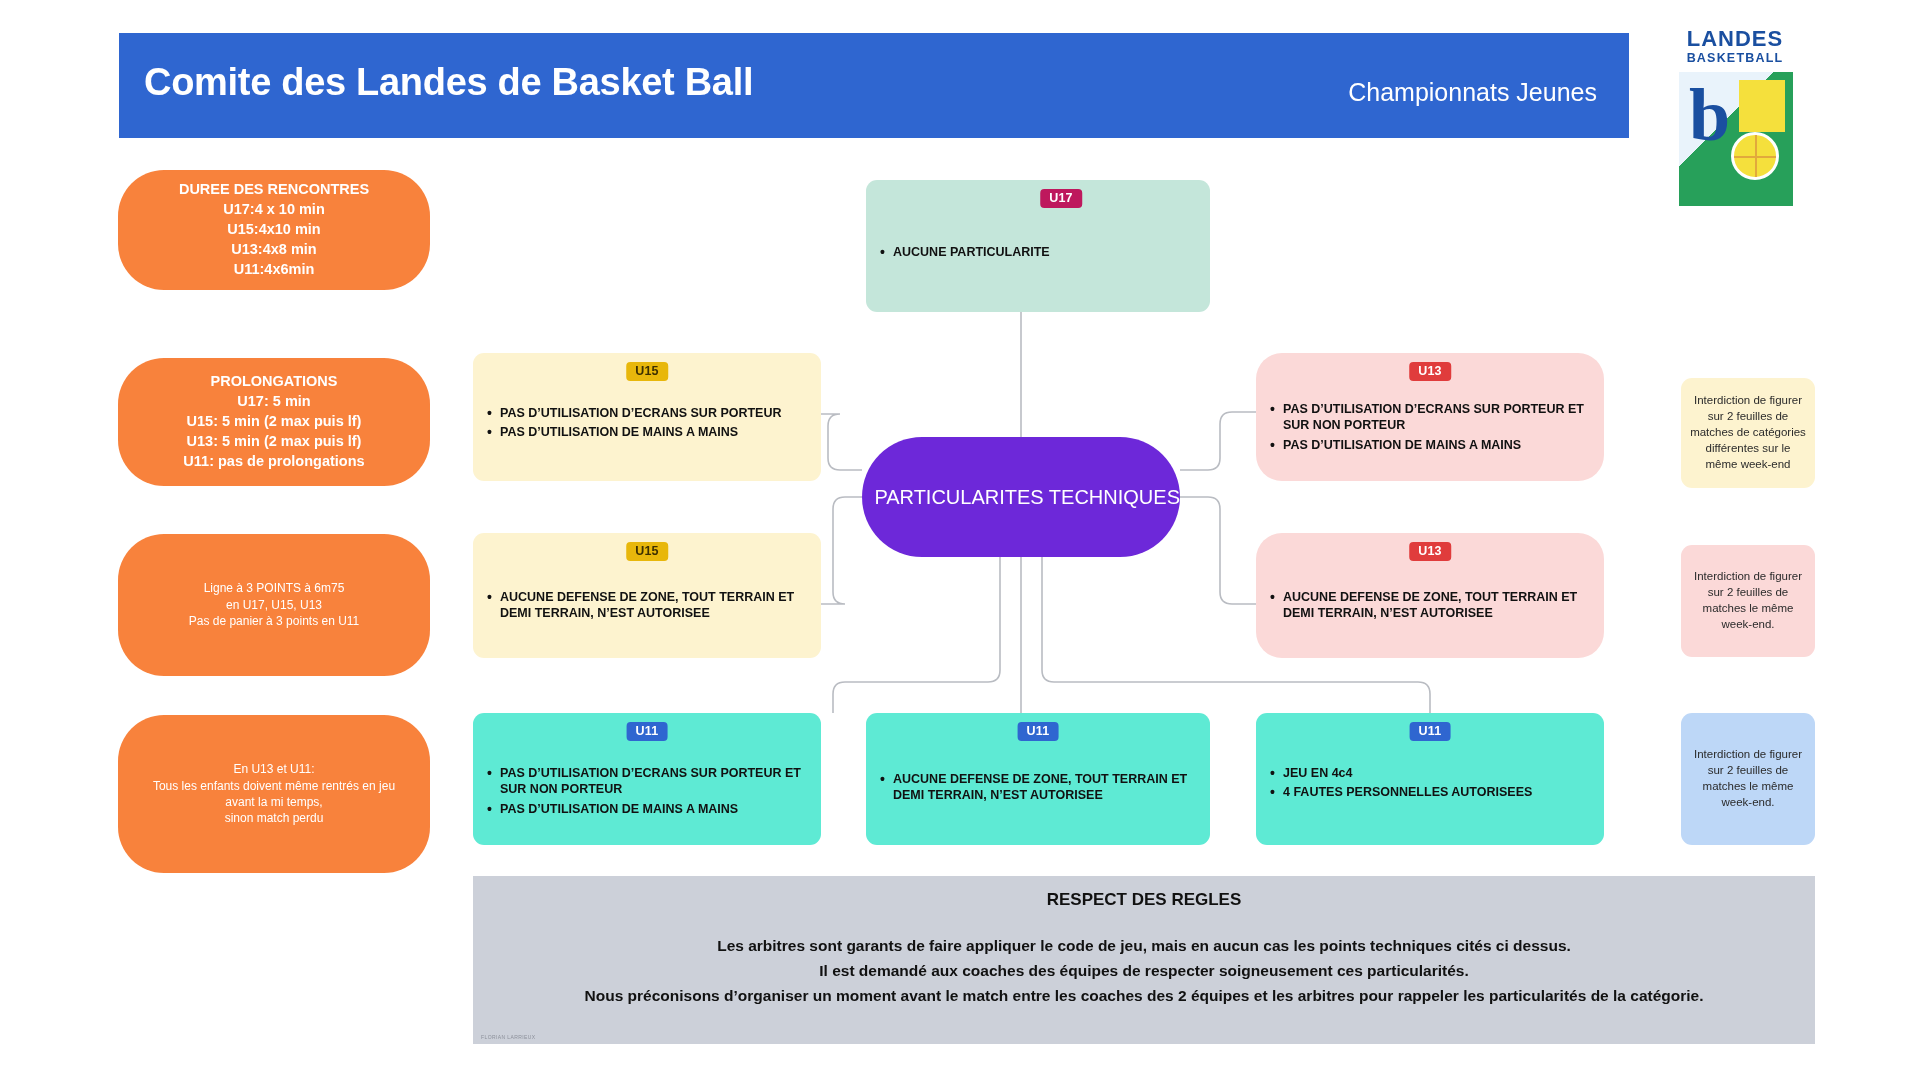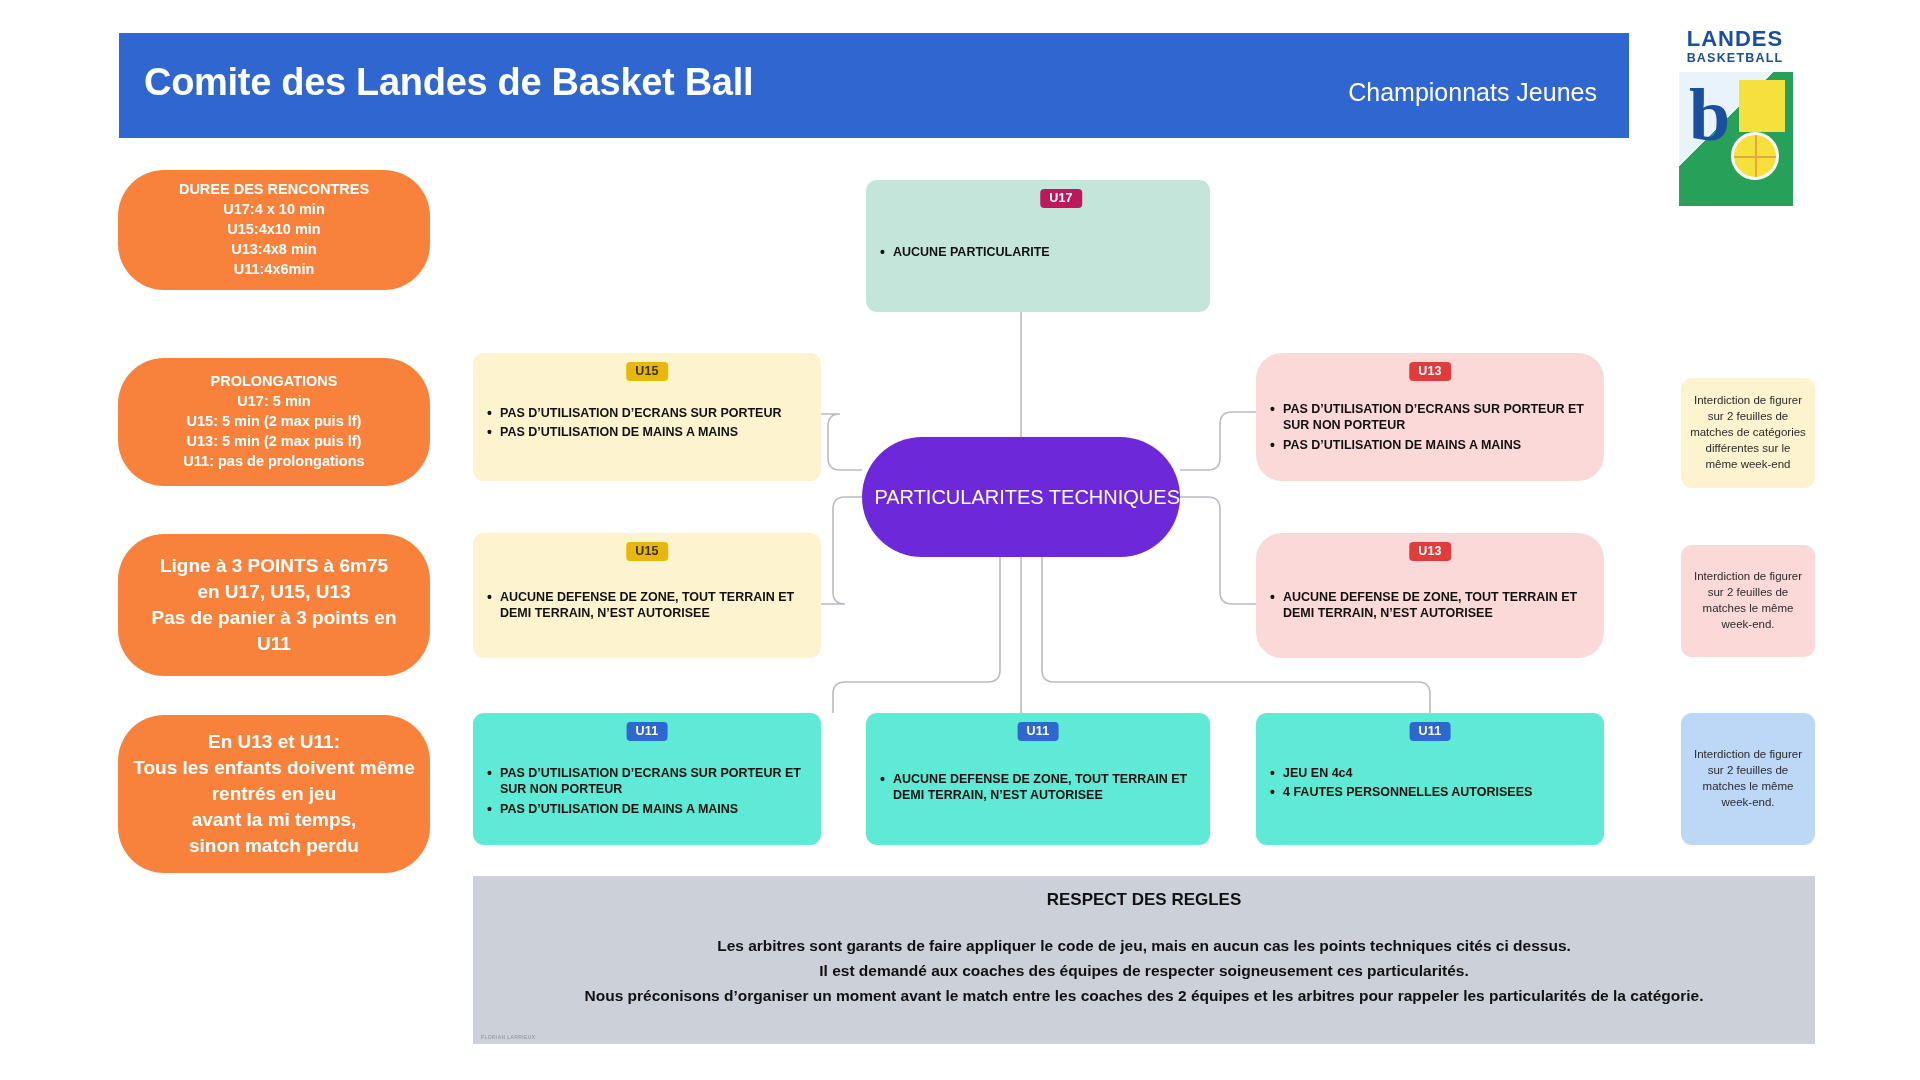--- a/index.html
+++ b/index.html
@@ -143,22 +143,22 @@
     align-items: center;
     justify-content: center;
     text-align: center;
     font-size: 14.5px;
     font-weight: bold;
     line-height: 1.37;
     padding: 0 14px;
     box-sizing: border-box;
   }
   .pill.light {
-    font-weight: bold;
-    font-size: 19px;
+    font-weight: normal;
+    font-size: 12px;
     text-align: center;
   }
   .pill-1 { left: 118px; top: 170px;  width: 312px; height: 120px; }
   .pill-2 { left: 118px; top: 358px;  width: 312px; height: 128px; }
   .pill-3 { left: 118px; top: 534px;  width: 312px; height: 142px; }
   .pill-4 { left: 118px; top: 715px;  width: 312px; height: 158px; }
 
   
   .hub {
     position: absolute;

